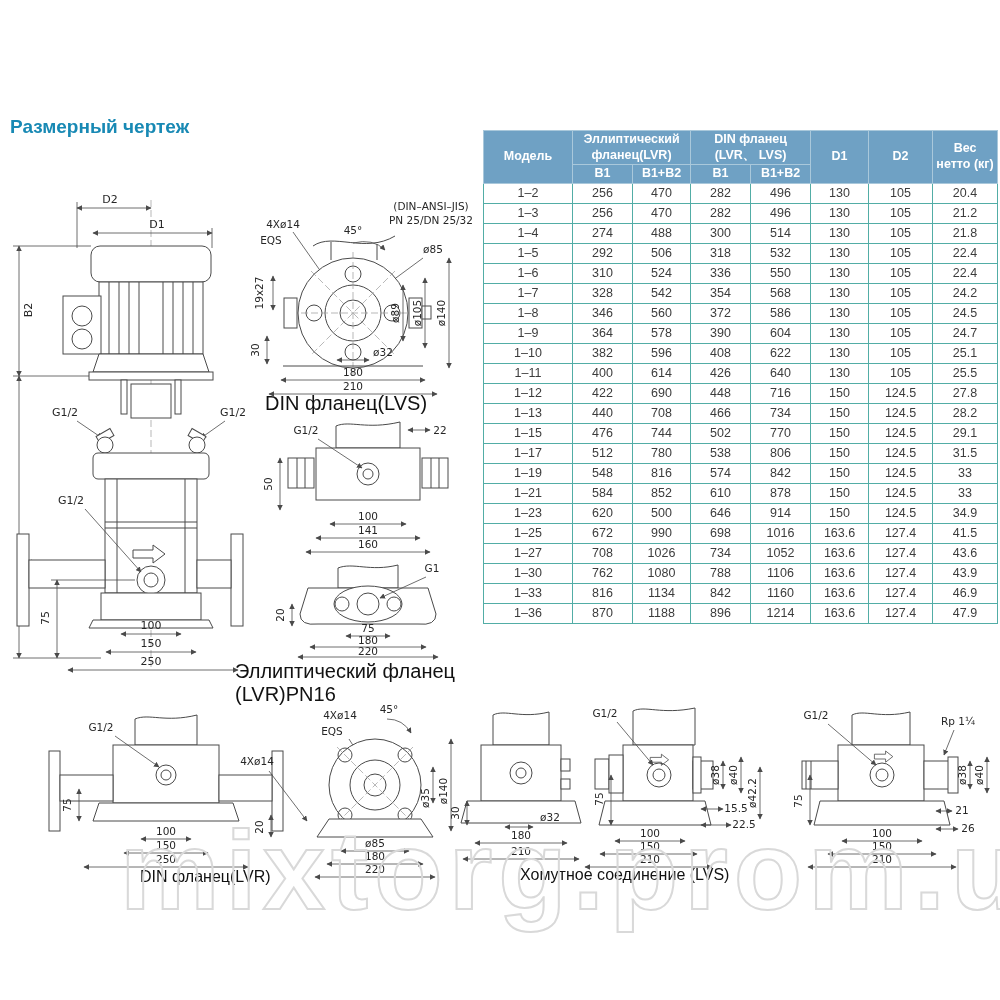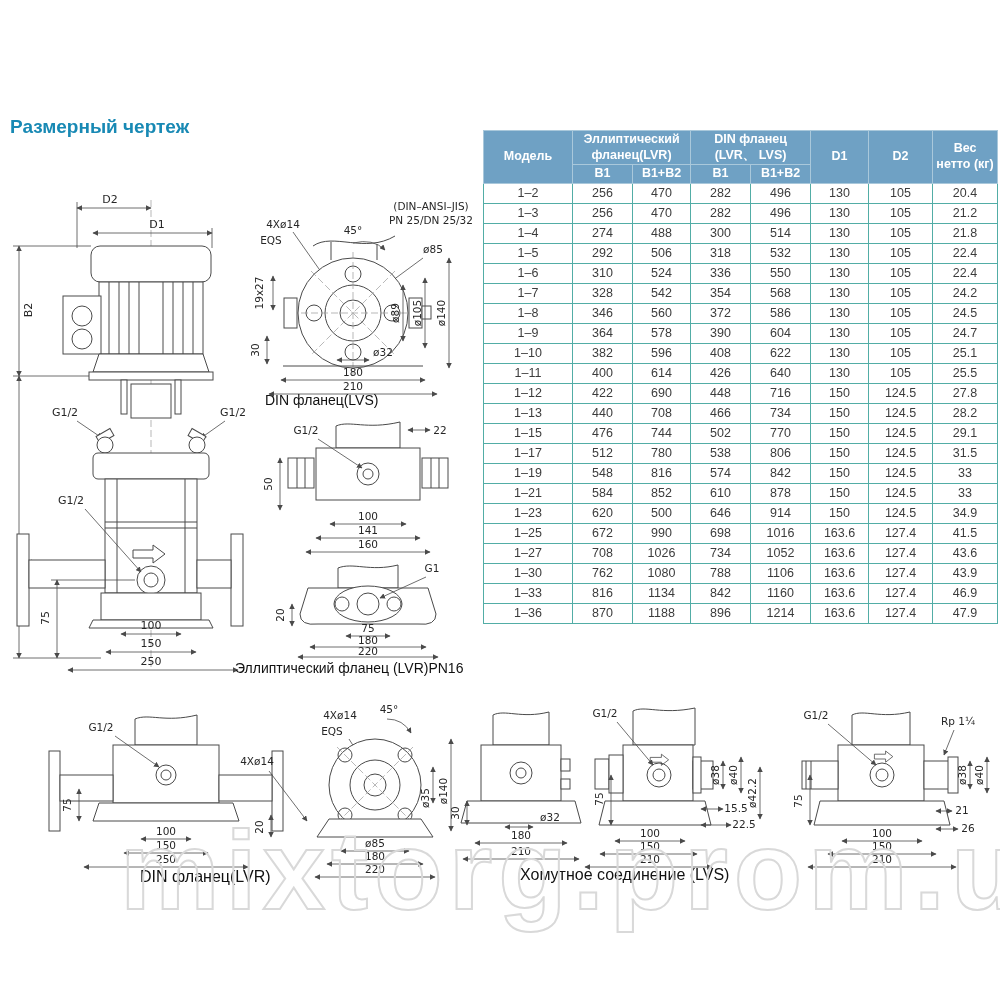--- a/index.html
+++ b/index.html
@@ -14,21 +14,21 @@
   #spec-table-wrap{left:483px;top:130px;width:514px;}
   table.spec{border-collapse:collapse;width:514px;table-layout:fixed;}
   table.spec th{background:#6fa1c4;color:#fff;font-size:12.5px;font-weight:bold;
     border:1px solid #a9c8db;padding:1px 2px;text-align:center;vertical-align:middle;line-height:1.25;}
   table.spec td{border:1px solid #52ada6;font-size:12.5px;color:#3c3c3c;text-align:center;
     padding:0;height:19px;line-height:19px;background:#fff;}
   table.spec{border:1px solid #52ada6;}
   #note{left:483px;top:658px;width:505px;font-size:13.5px;line-height:1.28;color:#141414;}
 
   
-  .cap{font-size:14px;color:#111;}
+  .cap{font-size:20px;color:#111;}
   .cap-c{}
 
   
   svg{overflow:visible;}
   .ol{fill:none;stroke:#4a4a4a;stroke-width:1;}
   .fl{fill:#fff;stroke:#4a4a4a;stroke-width:1;}
   .dl{stroke:#4a4a4a;stroke-width:.8;fill:none;}
   .cl{stroke:#9a9a9a;stroke-width:.7;stroke-dasharray:7 3;fill:none;}
   .dt{font:10.5px "DejaVu Sans",sans-serif;fill:#262626;text-anchor:middle;}
   .dts{font:11px "DejaVu Sans",sans-serif;fill:#262626;text-anchor:middle;}

